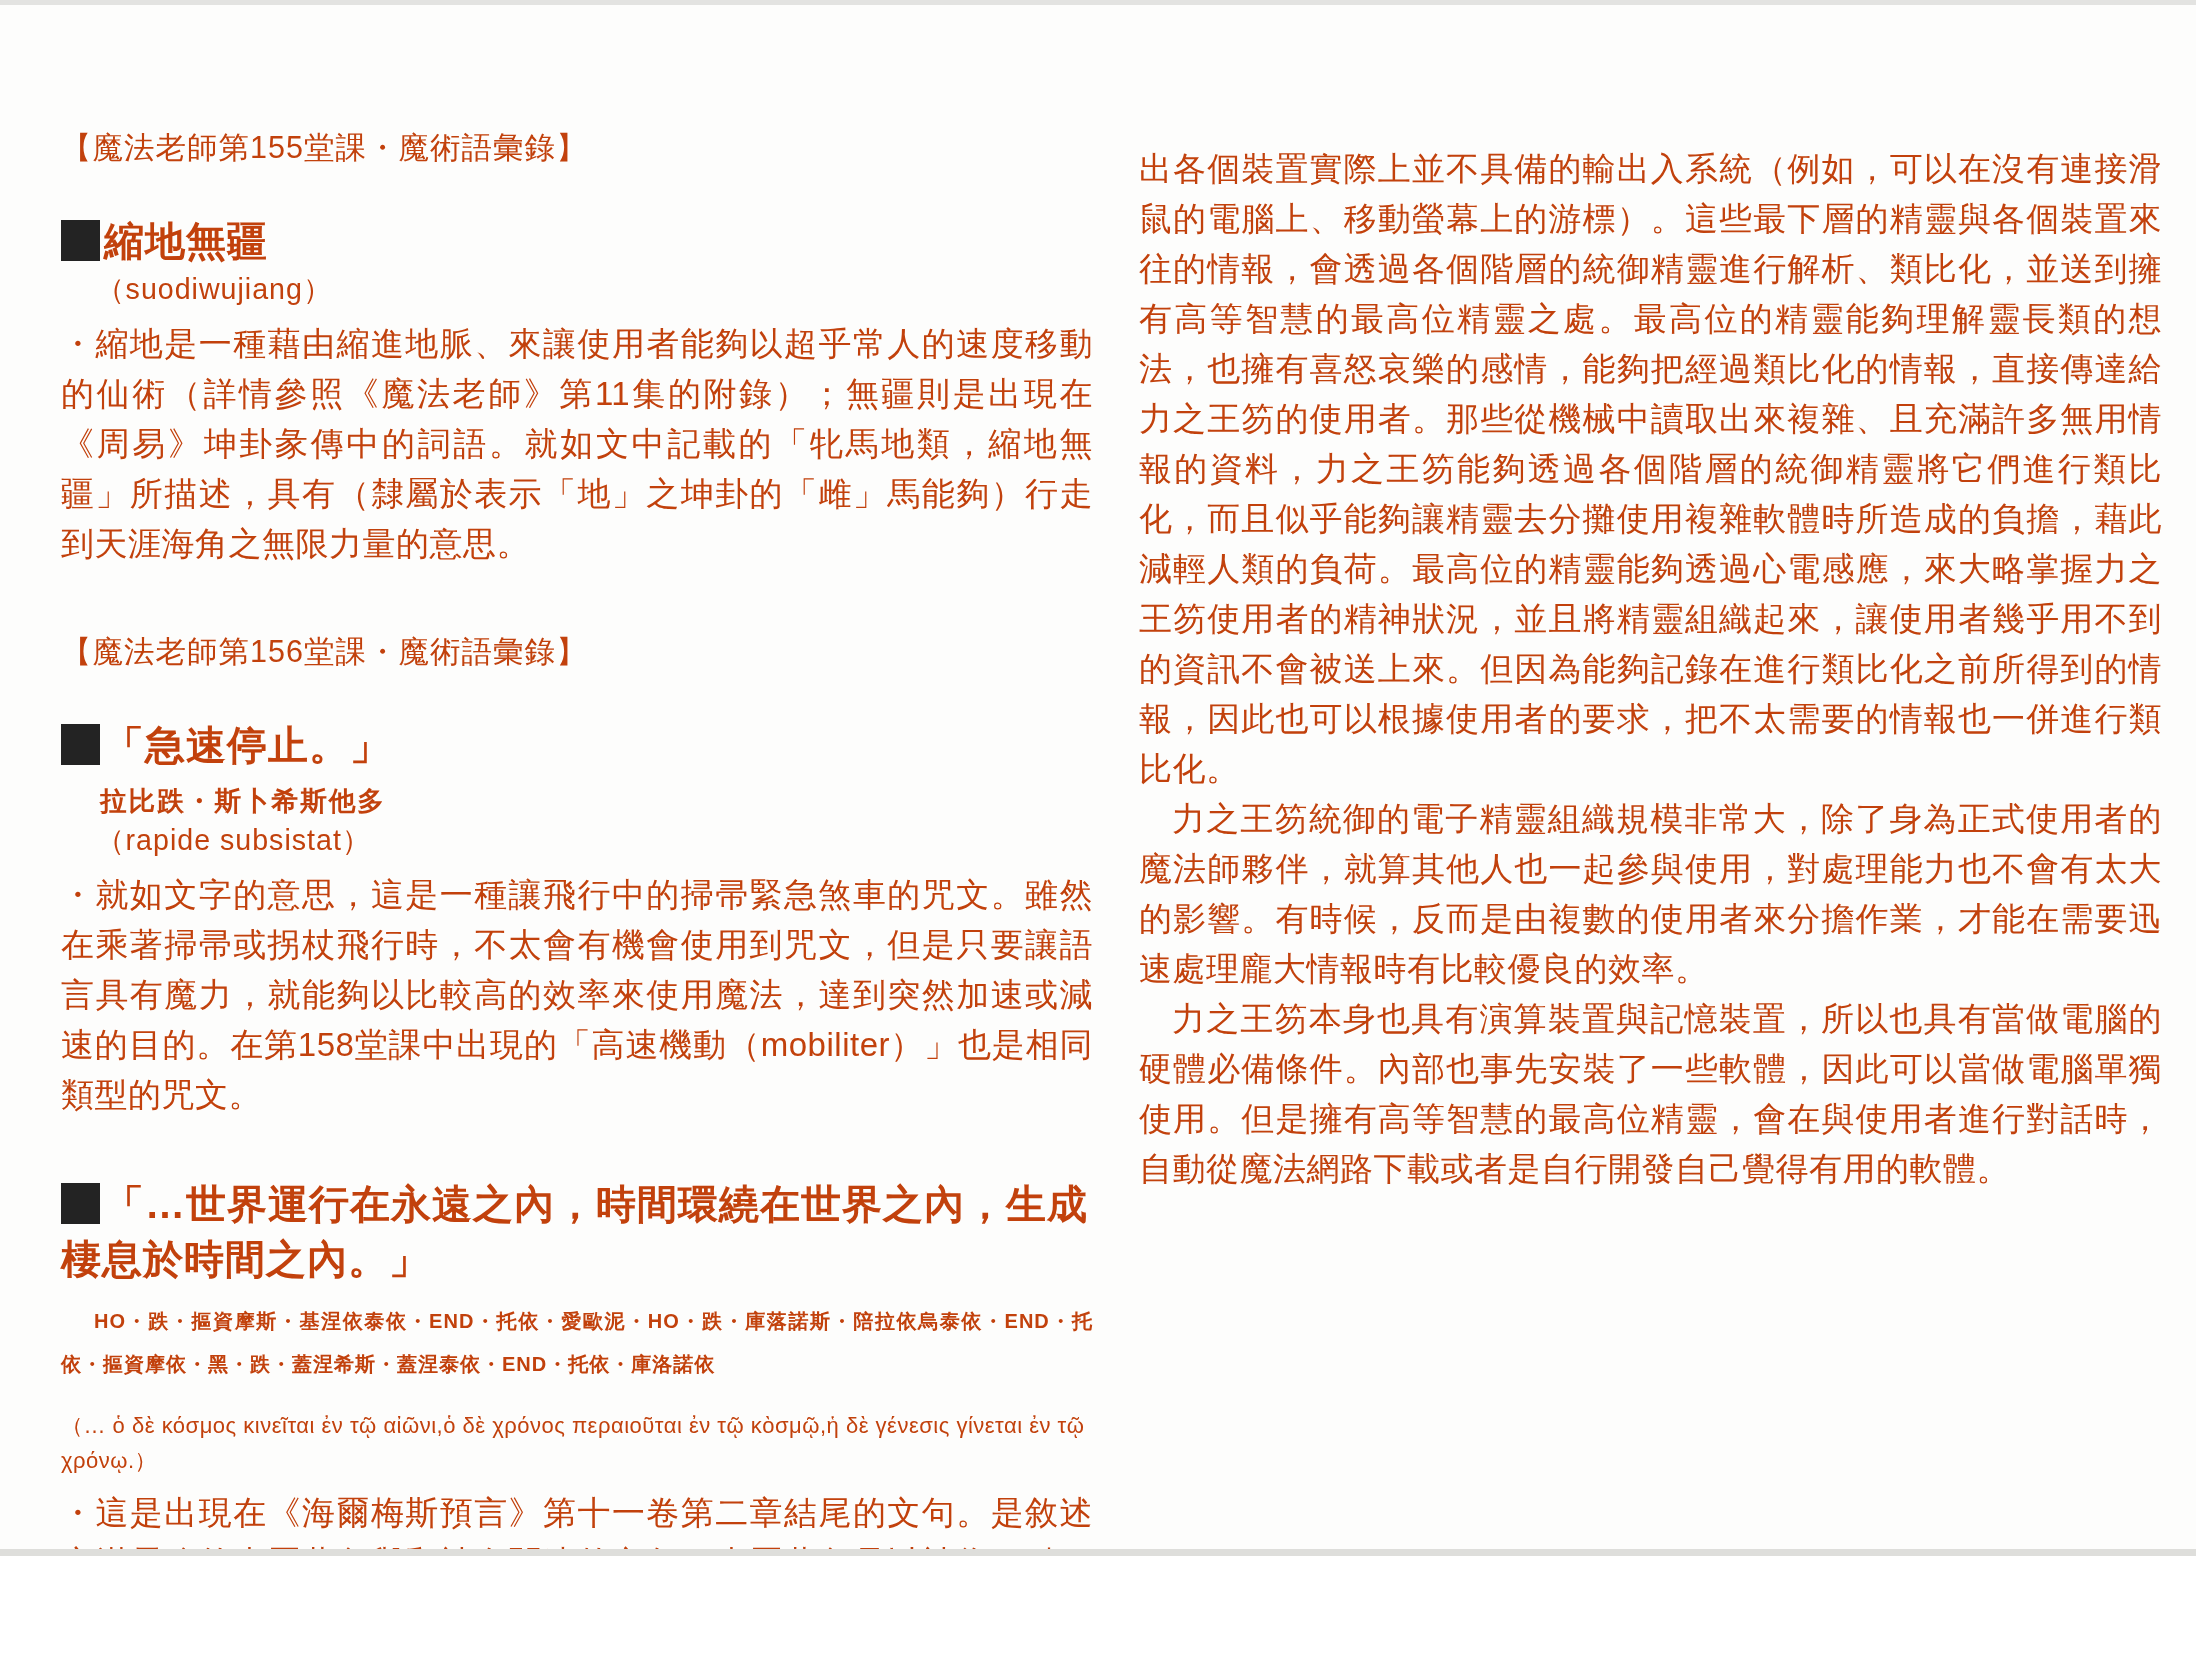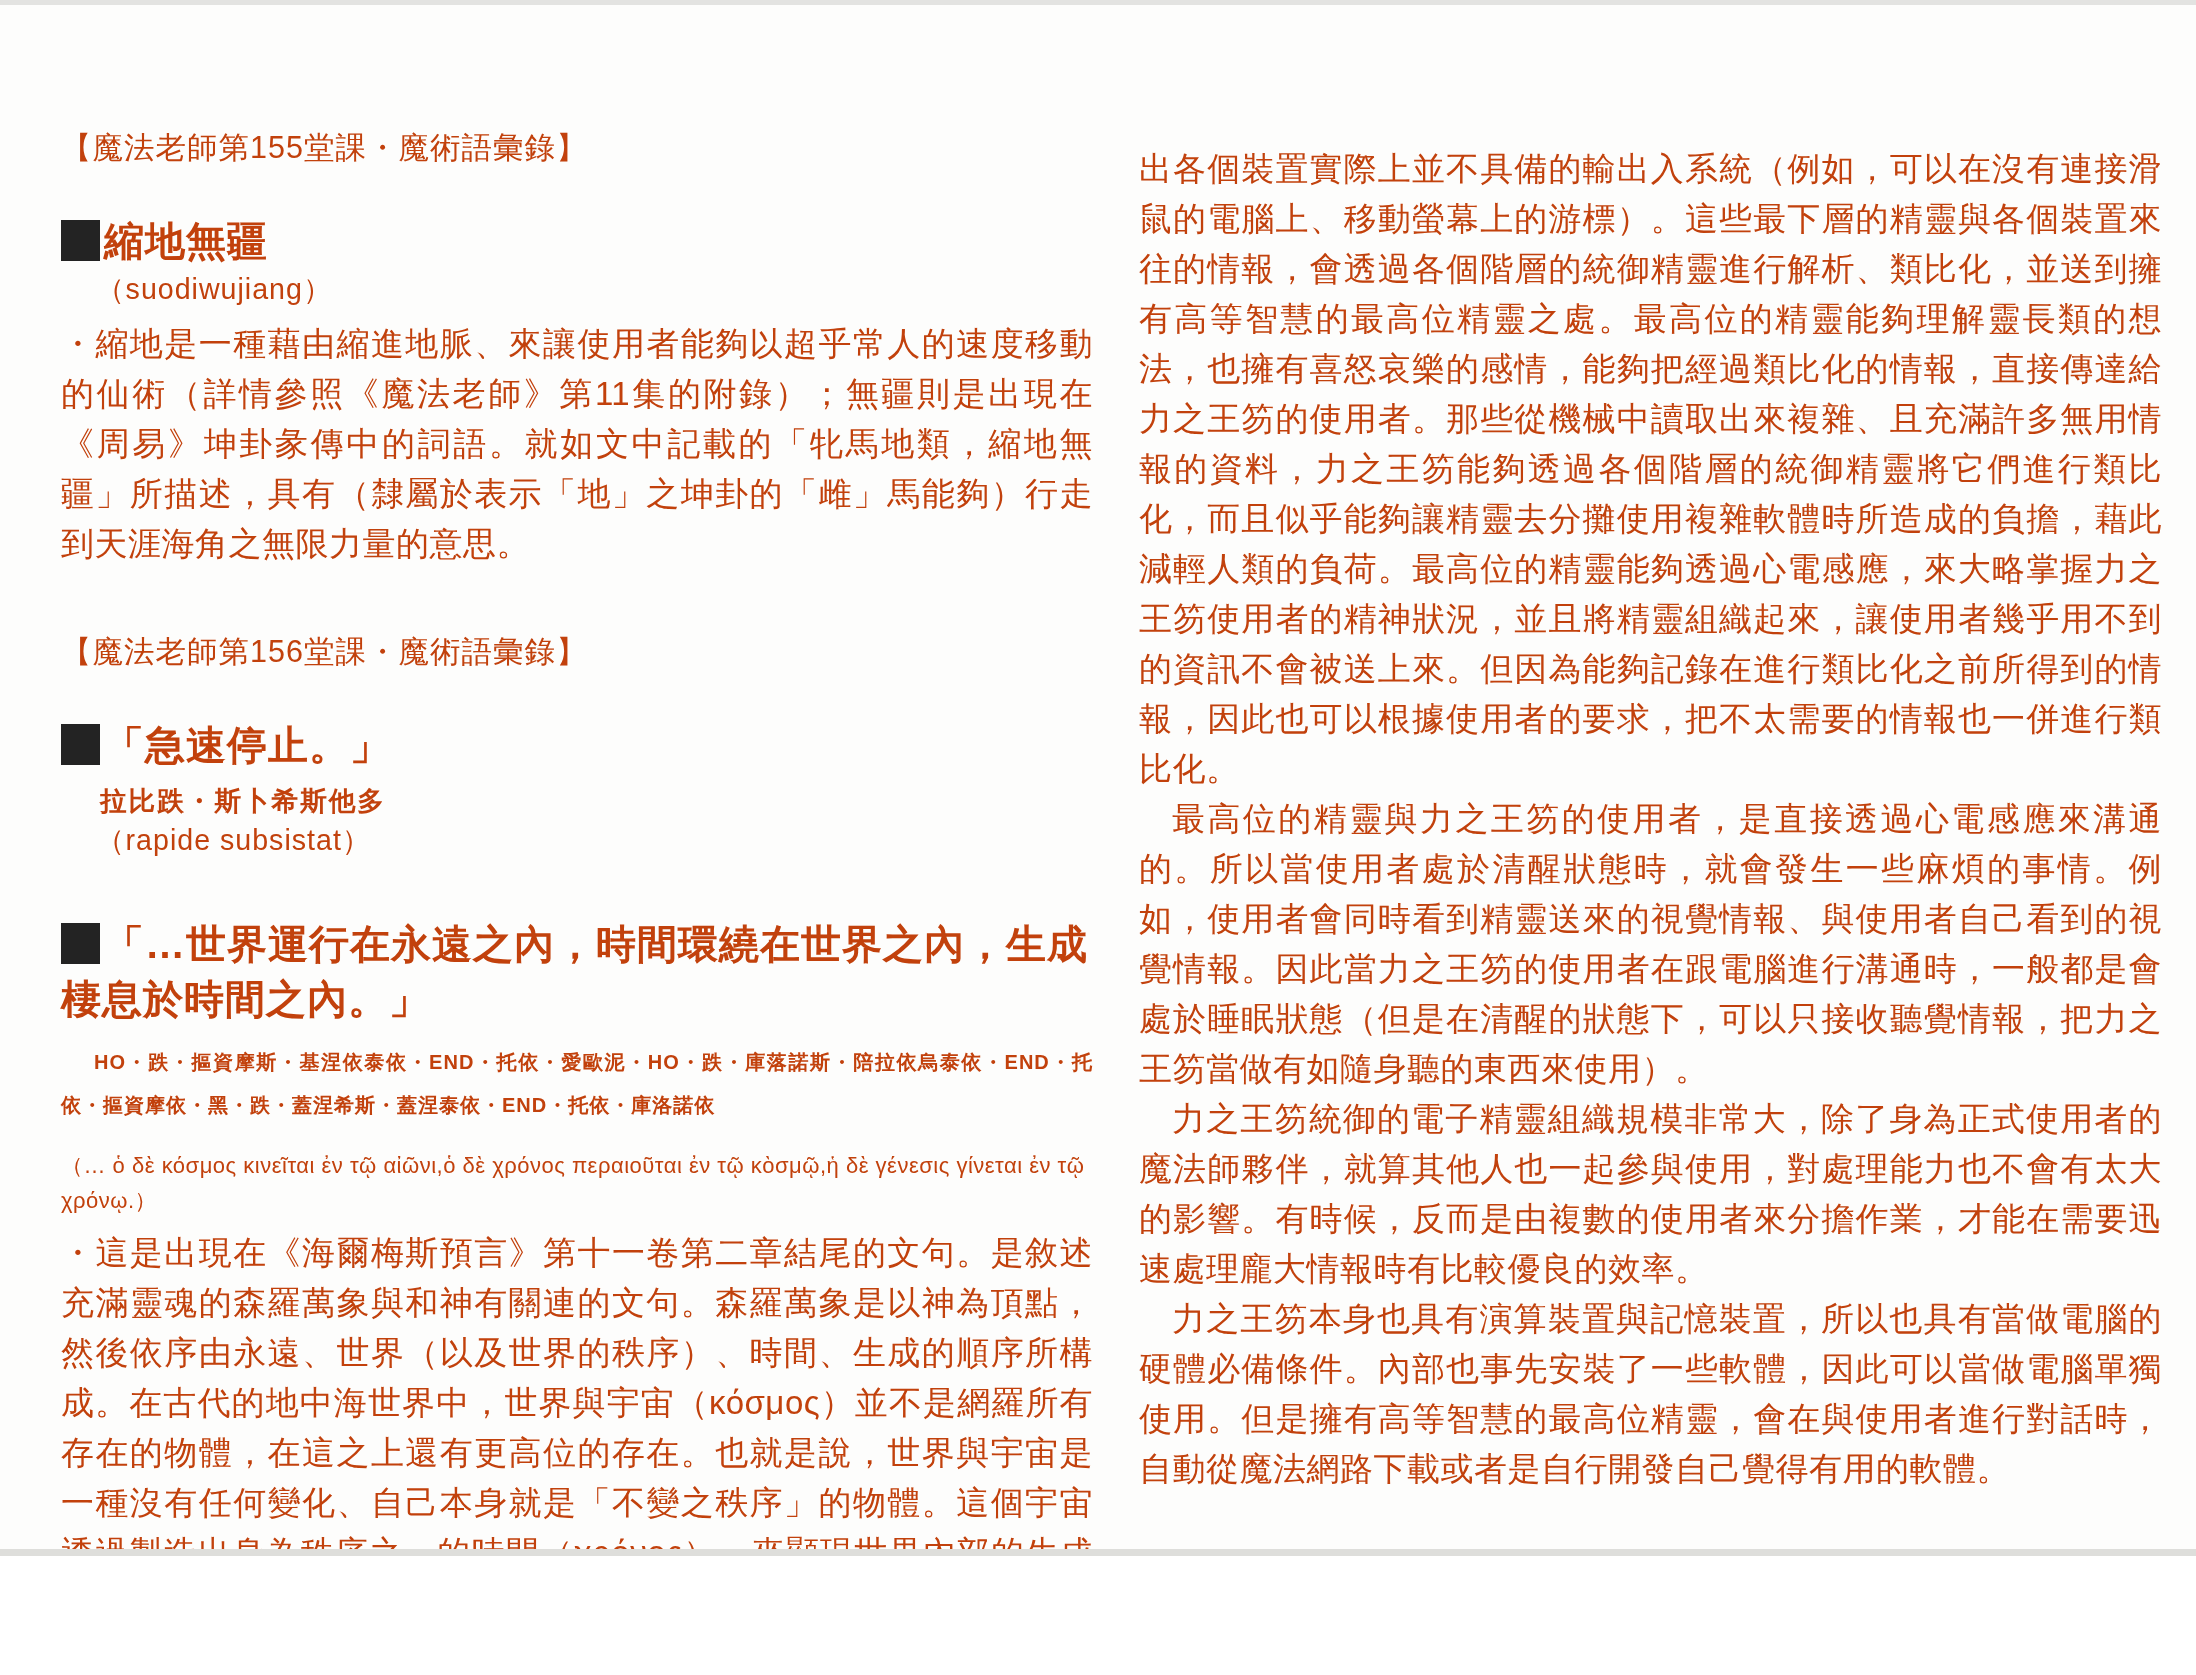--- a/index.html
+++ b/index.html
@@ -67,33 +67,33 @@
       <div class="roman">（suodiwujiang）</div>
       <div class="body-text">・縮地是一種藉由縮進地脈、來讓使用者能夠以超乎常人的速度移動的仙術（詳情參照《魔法老師》第11集的附錄）；無疆則是出現在《周易》坤卦彖傳中的詞語。就如文中記載的「牝馬地類，縮地無疆」所描述，具有（隸屬於表示「地」之坤卦的「雌」馬能夠）行走到天涯海角之無限力量的意思。</div>
     </div>
 
     <div class="sec-header gap-lg">【魔法老師第156堂課・魔術語彙錄】</div>
 
     <div>
       <div class="entry-title"><span class="sq"></span><span>「急速停止。」</span></div>
       <div class="reading">拉比跌・斯卜希斯他多</div>
       <div class="roman">（rapide subsistat）</div>
+      <div class="body-text">・就如文字的意思，這是一種讓飛行中的掃帚緊急煞車的咒文。雖然在乘著掃帚或拐杖飛行時，不太會有機會使用到咒文，但是只要讓語言具有魔力，就能夠以比較高的效率來使用魔法，達到突然加速或減速的目的。在第158堂課中出現的「高速機動（mobiliter）」也是相同類型的咒文。</div>
     </div>
 
     <div>
       <div class="entry-title gap-xl"><span class="sq"></span><span>「…世界運行在永遠之內，時間環繞在世界之內，生成棲息於時間之內。」</span></div>
       <div class="transcript">HO・跌・摳資摩斯・基涅依泰依・END・托依・愛歐泥・HO・跌・庫落諾斯・陪拉依烏泰依・END・托依・摳資摩依・黑・跌・蓋涅希斯・蓋涅泰依・END・托依・庫洛諾依</div>
       <div class="greek">（… ὁ δὲ κόσμος κινεῖται ἐν τῷ αἰῶνι,ὁ δὲ χρόνος περαιοῦται ἐν τῷ κὸσμῷ,ἡ δὲ γένεσις γίνεται ἐν τῷ χρόνῳ.）</div>
       <div class="body-text">・這是出現在《海爾梅斯預言》第十一卷第二章結尾的文句。是敘述充滿靈魂的森羅萬象與和神有關連的文句。森羅萬象是以神為頂點，然後依序由永遠、世界（以及世界的秩序）、時間、生成的順序所構成。在古代的地中海世界中，世界與宇宙（κόσμος）並不是網羅所有存在的物體，在這之上還有更高位的存在。也就是說，世界與宇宙是一種沒有任何變化、自己本身就是「不變之秩序」的物體。這個宇宙透過製造出身為秩序之一的時間（χρόνος），來顯現世界內部的生成與消滅。立於世界之上的永遠，則跟時間是屬於相同的東西；但相對於時間透過「變化」來顯現事物的「無常」，永遠則被認為是顯現永遠不會改變的「自我同一性」。存在於世界內部的事物，雖然會常常發生變化，但「永遠是自己」這件事情是不會改變的。某個事物發生變化（或是生成、消滅），就表示是某一種同一個 x 發生的變化。如果 x 不是「自我同一」的東西，就不能說事物「發生變化」。而這種「自我同一」的 x ，就被稱為本質存在（οὐσία）。</div>
     </div>
 
   </div>
 
   <div class="col col-right">
     <p class="para">出各個裝置實際上並不具備的輸出入系統（例如，可以在沒有連接滑鼠的電腦上、移動螢幕上的游標）。這些最下層的精靈與各個裝置來往的情報，會透過各個階層的統御精靈進行解析、類比化，並送到擁有高等智慧的最高位精靈之處。最高位的精靈能夠理解靈長類的想法，也擁有喜怒哀樂的感情，能夠把經過類比化的情報，直接傳達給力之王笏的使用者。那些從機械中讀取出來複雜、且充滿許多無用情報的資料，力之王笏能夠透過各個階層的統御精靈將它們進行類比化，而且似乎能夠讓精靈去分攤使用複雜軟體時所造成的負擔，藉此減輕人類的負荷。最高位的精靈能夠透過心電感應，來大略掌握力之王笏使用者的精神狀況，並且將精靈組織起來，讓使用者幾乎用不到的資訊不會被送上來。但因為能夠記錄在進行類比化之前所得到的情報，因此也可以根據使用者的要求，把不太需要的情報也一併進行類比化。</p>
-    <p class="para indent">最高位的精靈與力之王笏的使用者，是直接透過心電感應來溝通的。所以當使用者處於清醒狀態時，就會發生一些麻煩的事情。例如，使用者會同時看到精靈送來的視覺情報、與使用者自己看到的視覺情報。因此當力之王笏的使用者在跟電腦進行溝通時，一般都是會處於睡眠狀態（但是在清醒的狀態下，可以只接收聽覺情報，把力之王笏當做有如隨身聽的東西來使用）。</p>
     <p class="para indent">力之王笏統御的電子精靈組織規模非常大，除了身為正式使用者的魔法師夥伴，就算其他人也一起參與使用，對處理能力也不會有太大的影響。有時候，反而是由複數的使用者來分擔作業，才能在需要迅速處理龐大情報時有比較優良的效率。</p>
     <p class="para indent">力之王笏本身也具有演算裝置與記憶裝置，所以也具有當做電腦的硬體必備條件。內部也事先安裝了一些軟體，因此可以當做電腦單獨使用。但是擁有高等智慧的最高位精靈，會在與使用者進行對話時，自動從魔法網路下載或者是自行開發自己覺得有用的軟體。</p>
   </div>
 
   <div class="scan-edge-bottom"></div>
 </div>
 
 
 </body></html>

